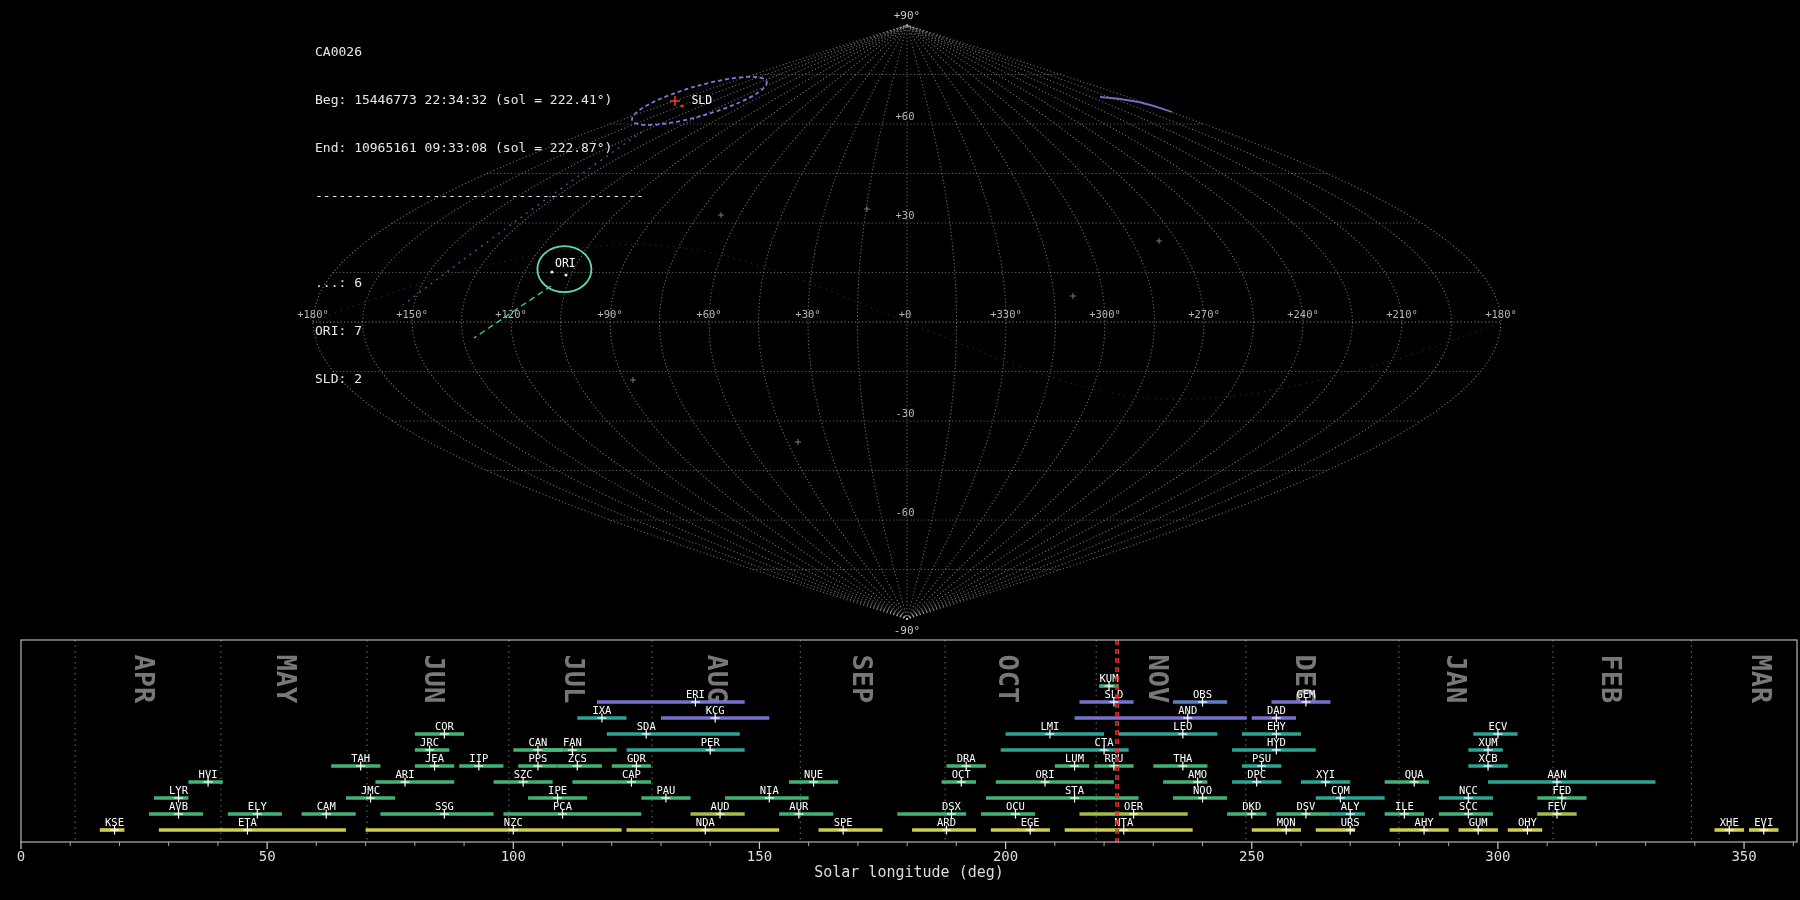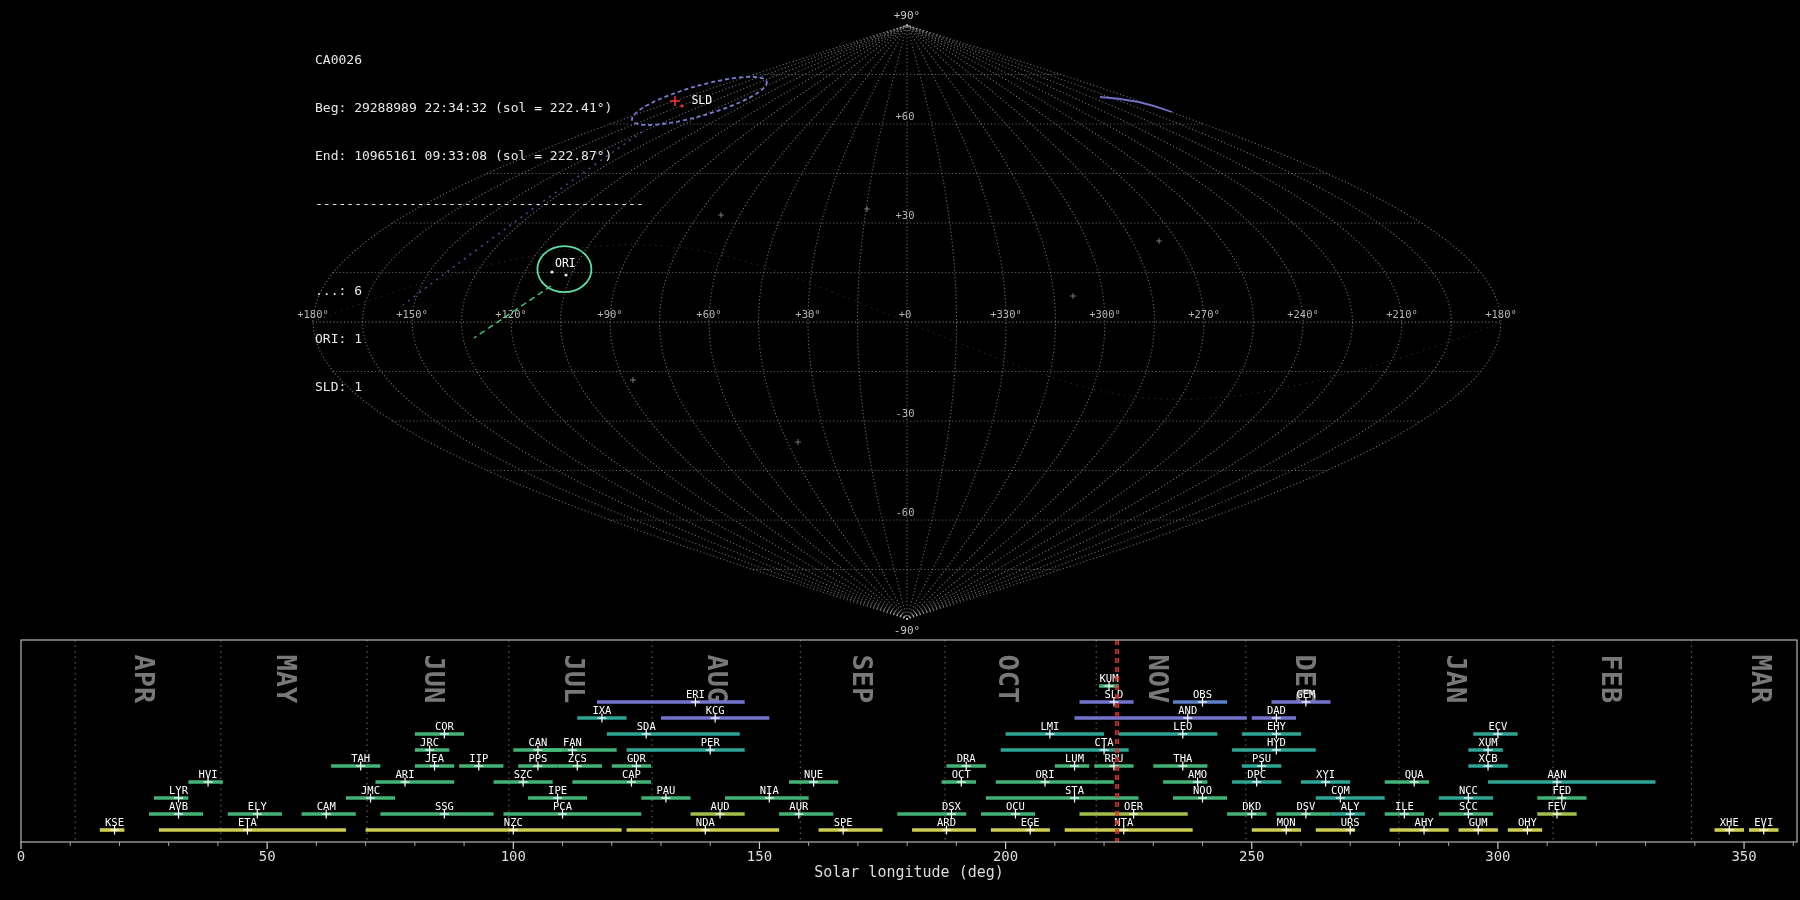--- a/index.html
+++ b/index.html
@@ -1,35 +1,35 @@
 <!DOCTYPE html>
 <html><head>
 <meta charset="utf-8">
 <style>
   html,body{margin:0;padding:0;background:#000;}
   body{width:1800px;height:900px;position:relative;overflow:hidden;
        font-family:"DejaVu Sans Mono","Liberation Mono",monospace;}
-  #info{position:absolute;left:315px;top:20px;color:#e8e8e8;font-size:13px;
+  #info{position:absolute;left:315px;top:12px;color:#e8e8e8;font-size:13px;
         line-height:16px;white-space:pre;z-index:5;}
   #info .counts{margin-top:7px;}
   #scene{position:absolute;left:0;top:0;}
   text{font-family:"DejaVu Sans Mono","Liberation Mono",monospace;}
 </style>
 </head>
 <body>
 
 <div id="info">
   <div>CA0026</div>
-  <div>Beg: 29288989 22:34:32 (sol = 222.41°)</div>
+  <div>Beg: 15446773 22:34:32 (sol = 222.41°)</div>
   <div>End: 10965161 09:33:08 (sol = 222.87°)</div>
   <div>------------------------------------------</div>
   <div class="counts">
     <div>...: 6</div>
-    <div>ORI: 1</div>
-    <div>SLD: 1</div>
+    <div>ORI: 7</div>
+    <div>SLD: 2</div>
   </div>
 </div>
 
 <svg id="scene" width="1800" height="900" viewBox="0 0 1800 900">
   <g id="skymap">
       <line stroke="#b9b9b9" stroke-width="1.2" fill="none" stroke-dasharray="0.1 3.4" stroke-linecap="round" x1="753.2614872091027" y1="569.5" x2="1060.7385127908974" y2="569.5" opacity="0.6"></line>
       <line stroke="#b9b9b9" stroke-width="1.2" fill="none" stroke-dasharray="0.1 3.4" stroke-linecap="round" x1="610" y1="520" x2="1204" y2="520" opacity="0.6"></line>
       <line stroke="#b9b9b9" stroke-width="1.2" fill="none" stroke-dasharray="0.1 3.4" stroke-linecap="round" x1="486.9785719751908" y1="470.5" x2="1327.0214280248092" y2="470.5" opacity="0.6"></line>
       <line stroke="#b9b9b9" stroke-width="1.2" fill="none" stroke-dasharray="0.1 3.4" stroke-linecap="round" x1="392.58091015204343" y1="421" x2="1421.4190898479565" y2="421" opacity="0.6"></line>
       <line stroke="#b9b9b9" stroke-width="1.2" fill="none" stroke-dasharray="0.1 3.4" stroke-linecap="round" x1="333.2400591842934" y1="371.5" x2="1480.7599408157066" y2="371.5" opacity="0.6"></line>

